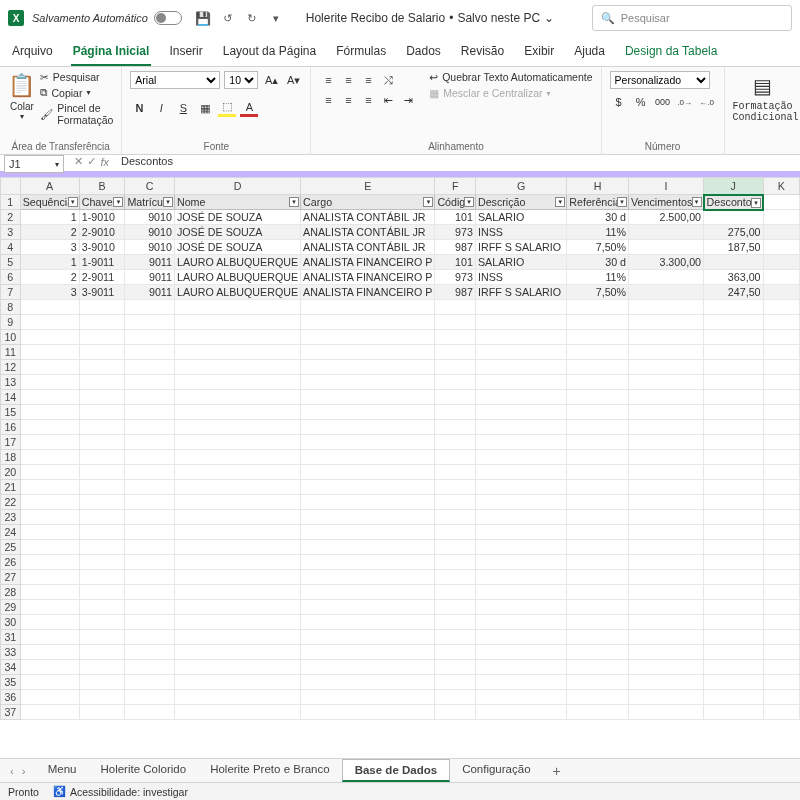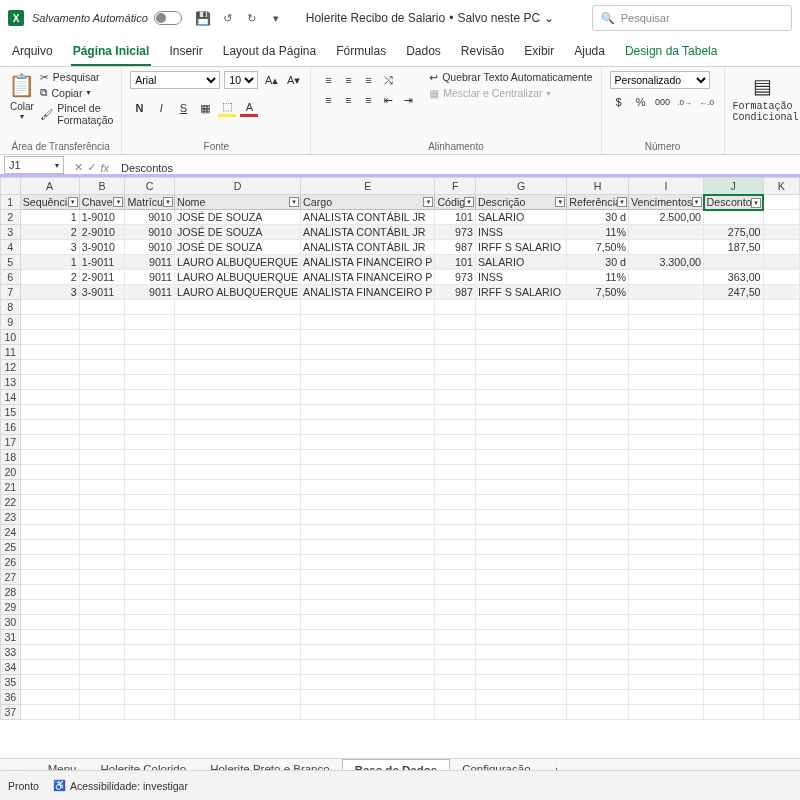--- a/index.html
+++ b/index.html
@@ -39,21 +39,21 @@
   .btnlet { width:18px; height:18px; display:inline-flex; align-items:center; justify-content:center; border:0; background:none; }
   .align-grid { display:grid; grid-template-columns:repeat(5,18px); grid-auto-rows:18px; gap:2px;}
   .wrap-merge { display:flex; flex-direction:column; gap:4px; font-size:10.5px; margin-left:6px;}
   .wrap-merge div{display:flex;align-items:center;gap:4px;white-space:nowrap;}
   .num-block { display:flex; flex-direction:column; gap:4px;}
   .num-row { display:flex; gap:4px; align-items:center;}
   .fmt-big { text-align:center; font-size:10px;}
   .fmt-big .ic{width:30px;height:30px;margin:0 auto;font-size:20px;display:flex;align-items:center;justify-content:center;}
 
   
-  .fxbar { display:flex; align-items:flex-end; height:22px; border-bottom:3px solid #c4b5fd; font-size:11px;}
+  .fxbar { display:flex; align-items:flex-start; height:22px; border-bottom:6px solid #c4b5fd; font-size:11px;}
   .namebox { width:60px; border:1px solid #bbb; height:18px; margin:0 4px; padding:0 4px; display:flex; align-items:center; background:#fff;}
   .fx-controls { display:flex; gap:4px; padding:0 6px; color:#888; align-items:center;}
   .fx-input { flex:1; padding:0 6px; }
 
   
   .grid-wrap { position:relative; height: 560px; overflow:hidden; background:#fff; }
   table.sheet { border-collapse:collapse; table-layout:fixed; font-size:10.7px; }
   .colhead th { background:#f3f3f3; border:1px solid #d8d8d8; font-weight:normal; color:#444; height:17px; }
   .rowhead { background:#f3f3f3; border:1px solid #d8d8d8; text-align:center; width:22px; color:#444; }
   td { border:1px solid #e8e8e8; height:15px; padding:0 2px; white-space:nowrap; overflow:hidden; }
@@ -65,21 +65,21 @@
   th.colsel { background:#d6e9dd; }
 
   
   .sheettabs { position:absolute; bottom:18px; left:0; right:0; height:24px; border-top:1px solid #d4d4d4; display:flex; align-items:center; font-size:11.5px; background:#f7f7f7;}
   .sheettabs .nav { padding:0 10px; color:#888; display:flex; gap:8px;}
   .sheet-tab { padding:4px 12px; cursor:pointer; color:#444;}
   .sheet-tab.active { background:#fff; border:1px solid #bbb; border-bottom:2px solid #107c41; font-weight:600;}
   .sheet-add { padding:0 10px; font-size:14px; color:#666;}
 
   
-  .status { position:absolute; bottom:0; left:0; right:0; height:30px; background:#f3f3f3; border-top:1px solid #d4d4d4; display:flex; align-items:center; font-size:10.5px; padding:0 8px; gap:14px;}
+  .status { position:absolute; bottom:0; left:0; right:0; height:18px; background:#f3f3f3; border-top:1px solid #d4d4d4; display:flex; align-items:center; font-size:10.5px; padding:0 8px; gap:14px;}
 </style>
 </head>
 <body>
 
 <div class="titlebar">
   <span class="excel-icon">X</span>
   <div class="autosave">
     <span>Salvamento Automático</span>
     <span class="toggle"></span>
   </div>

